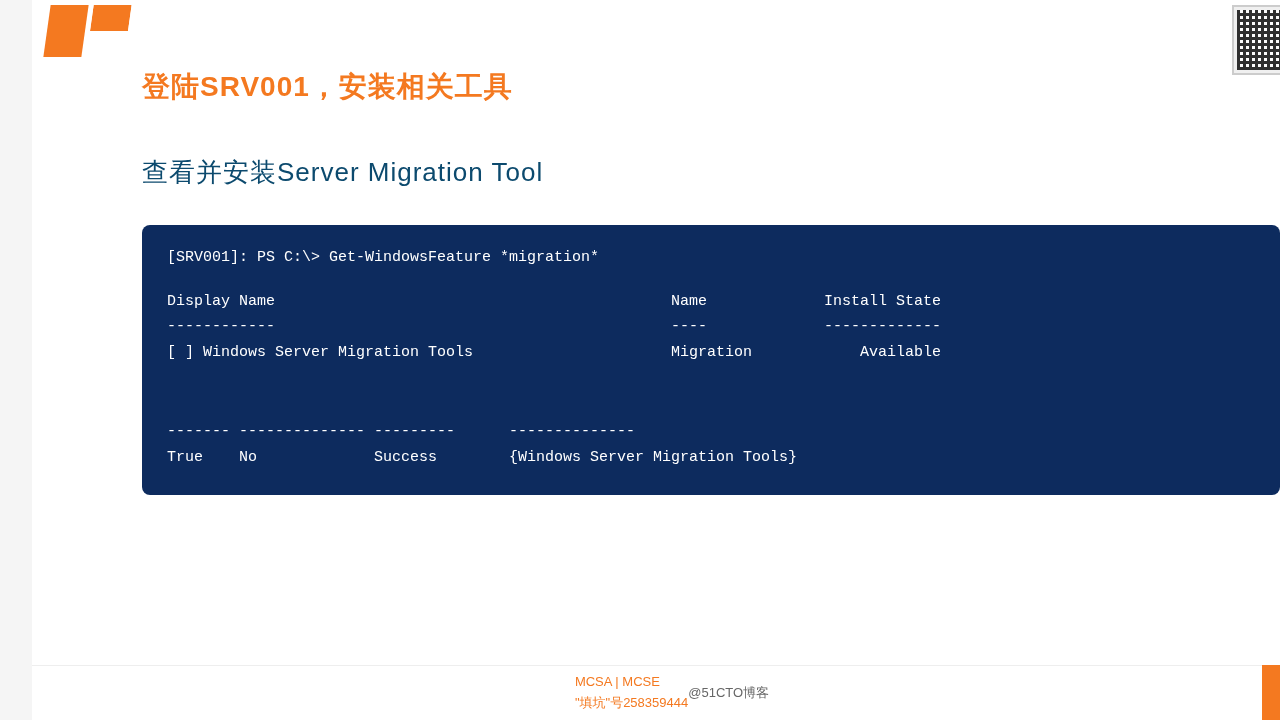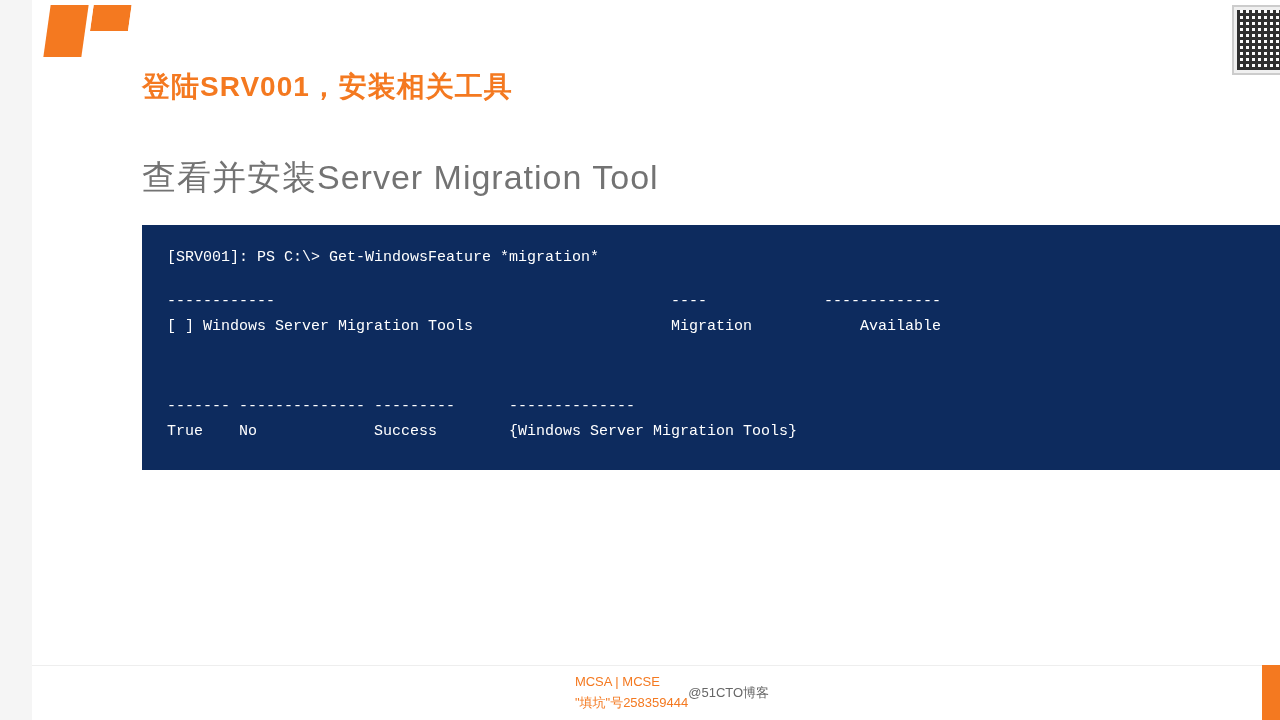--- a/index.html
+++ b/index.html
@@ -107,34 +107,34 @@
       color: #f47920;
       font-weight: bold;
       letter-spacing: 1px;
     }
 
     
     .sub-title {
       position: absolute;
       top: 155px;
       left: 110px;
-      font-size: 34px;
-      color: #737373;
+      font-size: 26px;
+      color: #0c4a6e;
       font-weight: normal;
       letter-spacing: 1px;
     }
 
     
     .code-block {
       position: absolute;
       top: 225px;
       left: 110px;
       right: 32px;
       background: #0d2b5e;
-      border-radius: 0;
+      border-radius: 8px;
       padding: 20px 25px 25px 25px;
       font-family: 'Courier New', Courier, monospace;
       color: #ffffff;
       font-size: 15px;
       line-height: 1.6;
     }
 
     .code-line {
       white-space: pre;
       display: block;
@@ -198,20 +198,21 @@
     </div>
   </div>
 
   <div class="main-title">登陆SRV001，安装相关工具</div>
 
   <div class="sub-title">查看并安装Server Migration Tool</div>
 
   <div class="code-block">
     <span class="code-line">[SRV001]: PS C:\&gt; Get-WindowsFeature *migration*</span>
     <span class="code-empty"></span>
+    <span class="code-line">Display Name                                            Name             Install State</span>
     <span class="code-line">------------                                            ----             -------------</span>
     <span class="code-line">[ ] Windows Server Migration Tools                      Migration            Available</span>
     <span class="code-empty"></span>
     <span class="code-empty"></span>
     <span class="code-empty"></span>
     <span class="code-line">------- -------------- ---------      --------------</span>
     <span class="code-line">True    No             Success        {Windows Server Migration Tools}</span>
   </div>
 
   <div class="bottom-bar">

